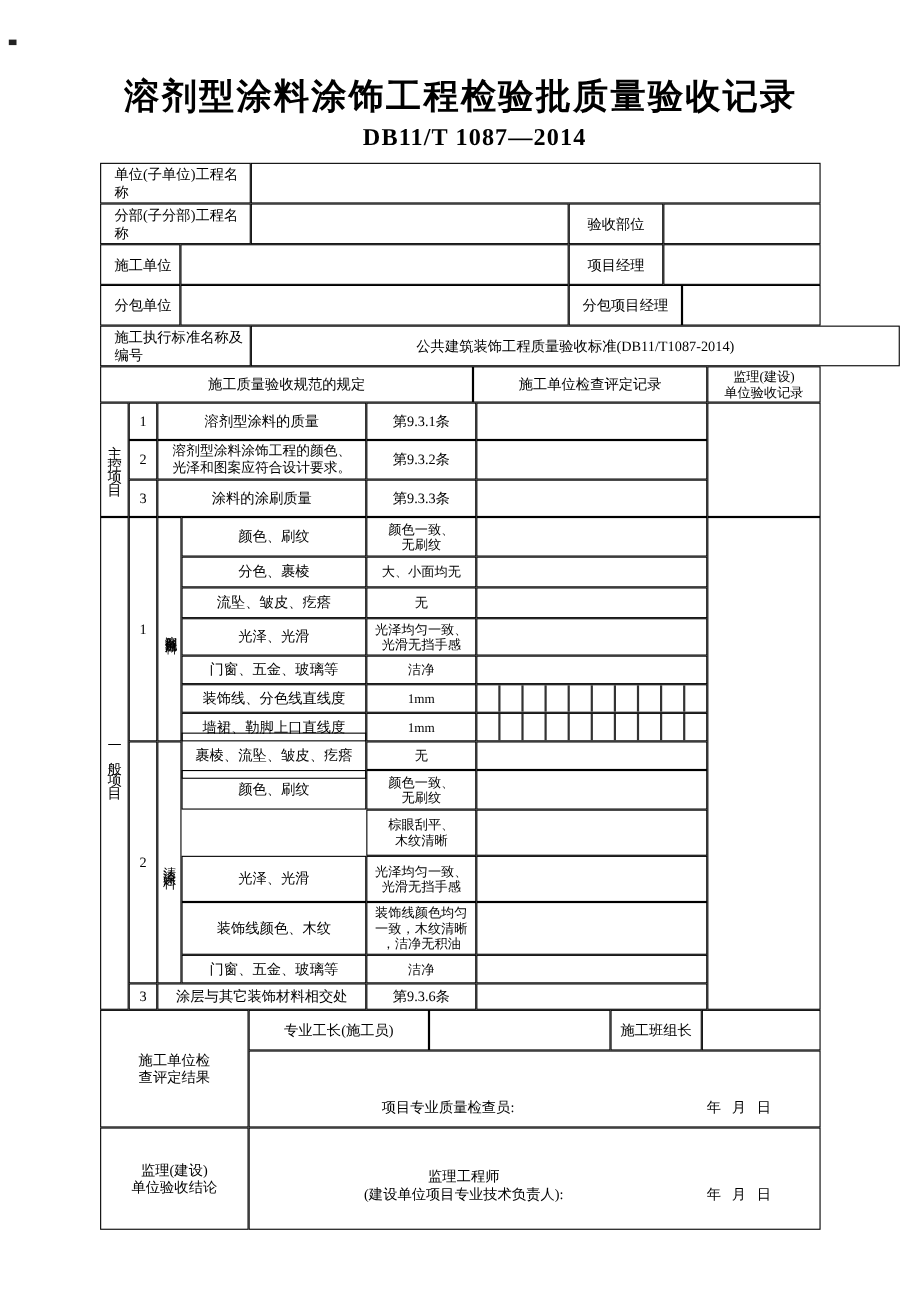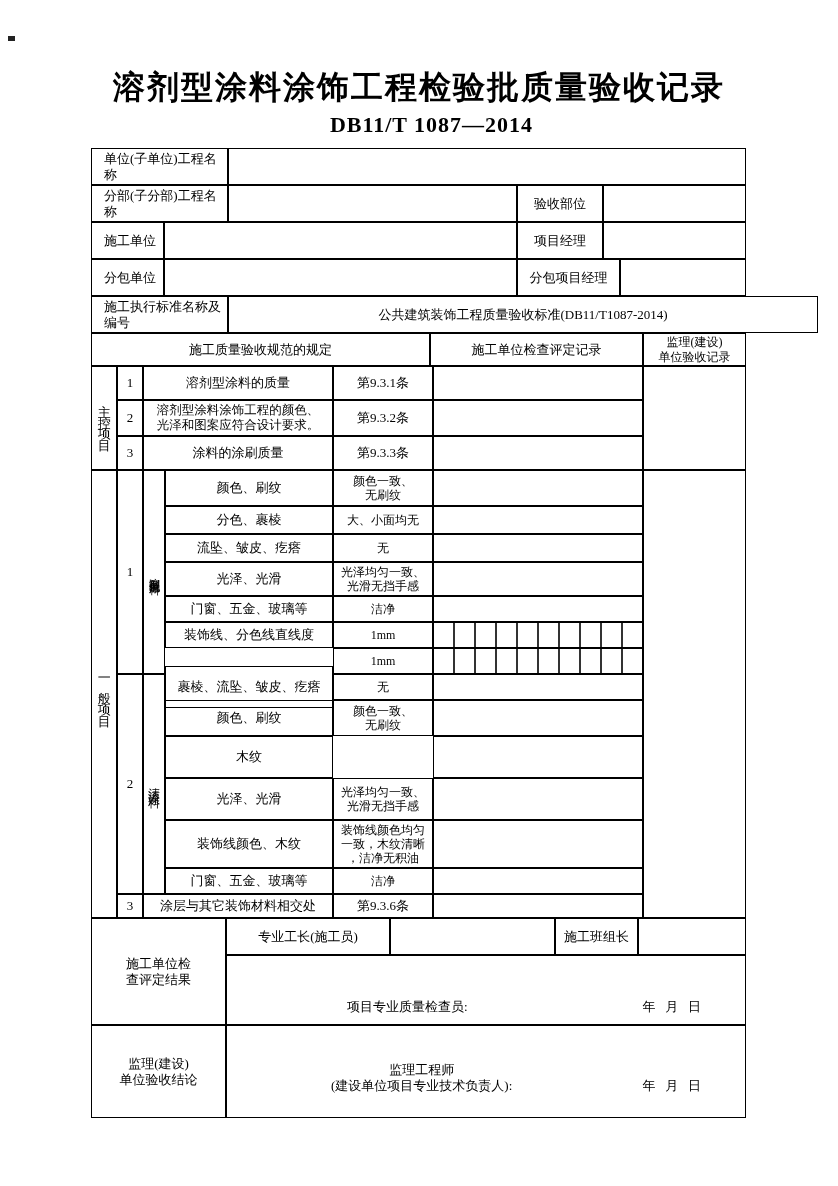--- a/index.html
+++ b/index.html
@@ -121,40 +121,42 @@
   <div class="cell" style="left:74px;top:448px;width:168px;height:26px">门窗、五金、玻璃等</div>
   <div class="cell f12" style="left:242px;top:448px;width:100px;height:26px">洁净</div>
   <div class="cell" style="left:342px;top:448px;width:210px;height:26px"></div>
 
   <div class="cell" style="left:74px;top:474px;width:168px;height:26px">装饰线、分色线直线度</div>
   <div class="cell f12" style="left:242px;top:474px;width:100px;height:26px">1mm</div>
   <div class="cell grid" style="left:342px;top:474px;width:210px;height:26px">
     <div class="gcell"></div><div class="gcell"></div><div class="gcell"></div><div class="gcell"></div><div class="gcell"></div><div class="gcell"></div><div class="gcell"></div><div class="gcell"></div><div class="gcell"></div><div class="gcell"></div>
   </div>
 
+  <div class="cell" style="left:74px;top:500px;width:168px;height:26px">墙裙、勒脚上口直线度</div>
   <div class="cell f12" style="left:242px;top:500px;width:100px;height:26px">1mm</div>
   <div class="cell grid" style="left:342px;top:500px;width:210px;height:26px">
     <div class="gcell"></div><div class="gcell"></div><div class="gcell"></div><div class="gcell"></div><div class="gcell"></div><div class="gcell"></div><div class="gcell"></div><div class="gcell"></div><div class="gcell"></div><div class="gcell"></div>
   </div>
 
   <div class="cell" style="left:26px;top:526px;width:26px;height:220px">2</div>
   <div class="cell" style="left:52px;top:526px;width:22px;height:220px">
     <span class="vtext ls3" style="font-size:12px">清漆涂料</span>
   </div>
 
   <div class="cell" style="left:74px;top:518px;width:168px;height:42px">裹棱、流坠、皱皮、疙瘩</div>
   <div class="cell f12" style="left:242px;top:526px;width:100px;height:26px">无</div>
   <div class="cell" style="left:342px;top:526px;width:210px;height:26px"></div>
 
   <div class="cell" style="left:74px;top:552px;width:168px;height:36px">颜色、刷纹</div>
   <div class="cell f12" style="left:242px;top:552px;width:100px;height:36px">颜色一致、
 无刷纹</div>
   <div class="cell" style="left:342px;top:552px;width:210px;height:36px"></div>
 
-  <div class="cell" style="left:74px;top:588px;width:168px;height:42px">木纹</div>
+  <div class="cell f12" style="left:242px;top:588px;width:100px;height:42px">棕眼刮平、
+木纹清晰</div>
   <div class="cell" style="left:342px;top:588px;width:210px;height:42px"></div>
 
   <div class="cell" style="left:74px;top:630px;width:168px;height:42px">光泽、光滑</div>
   <div class="cell f12" style="left:242px;top:630px;width:100px;height:42px">光泽均匀一致、
 光滑无挡手感</div>
   <div class="cell" style="left:342px;top:630px;width:210px;height:42px"></div>
 
   <div class="cell" style="left:74px;top:672px;width:168px;height:48px">装饰线颜色、木纹</div>
   <div class="cell f12" style="left:242px;top:672px;width:100px;height:48px">装饰线颜色均匀
 一致，木纹清晰

